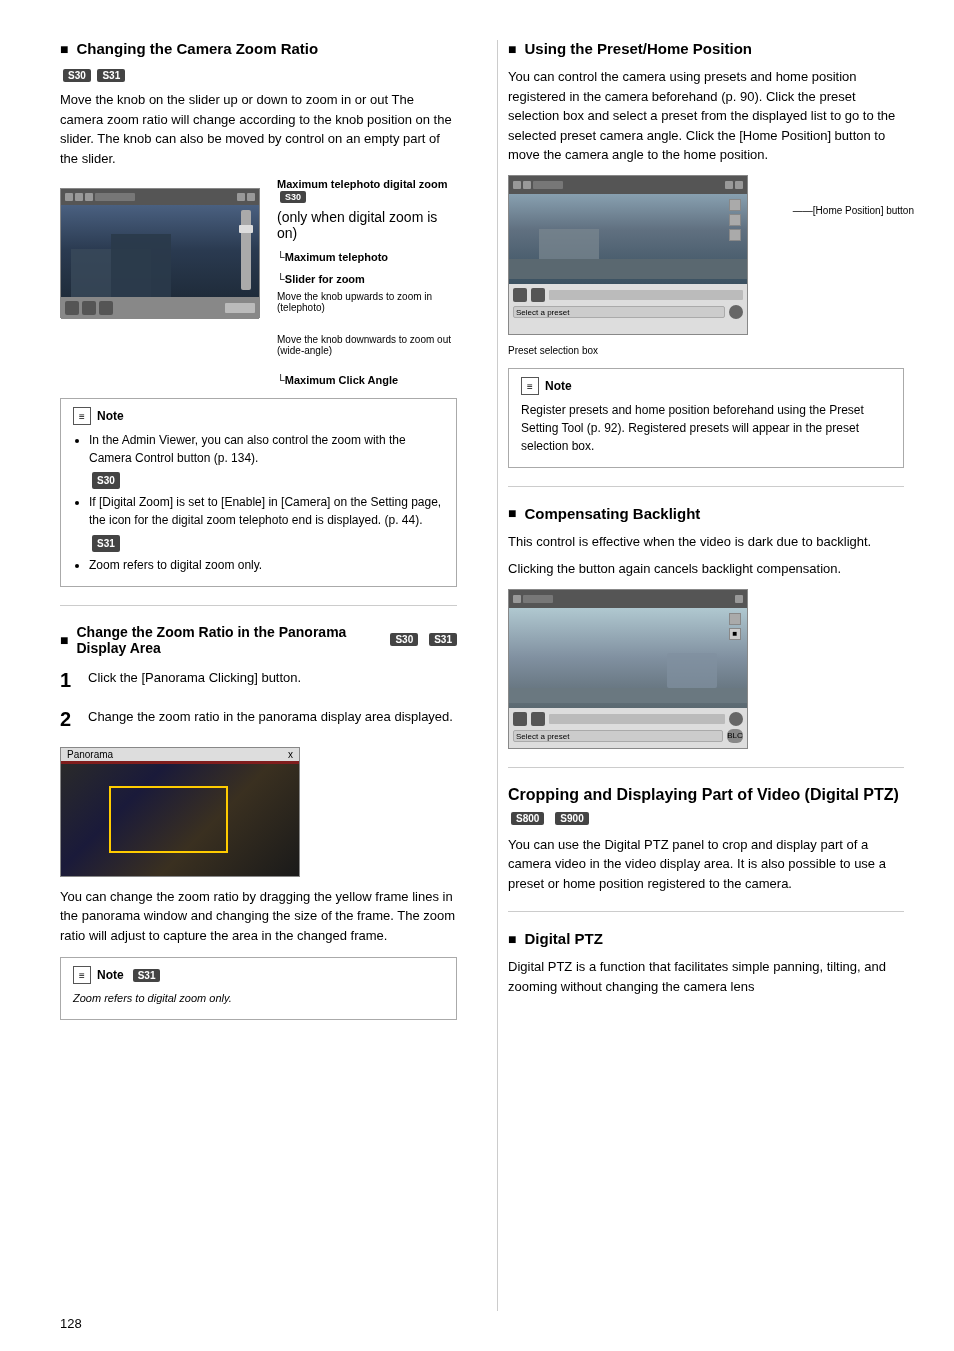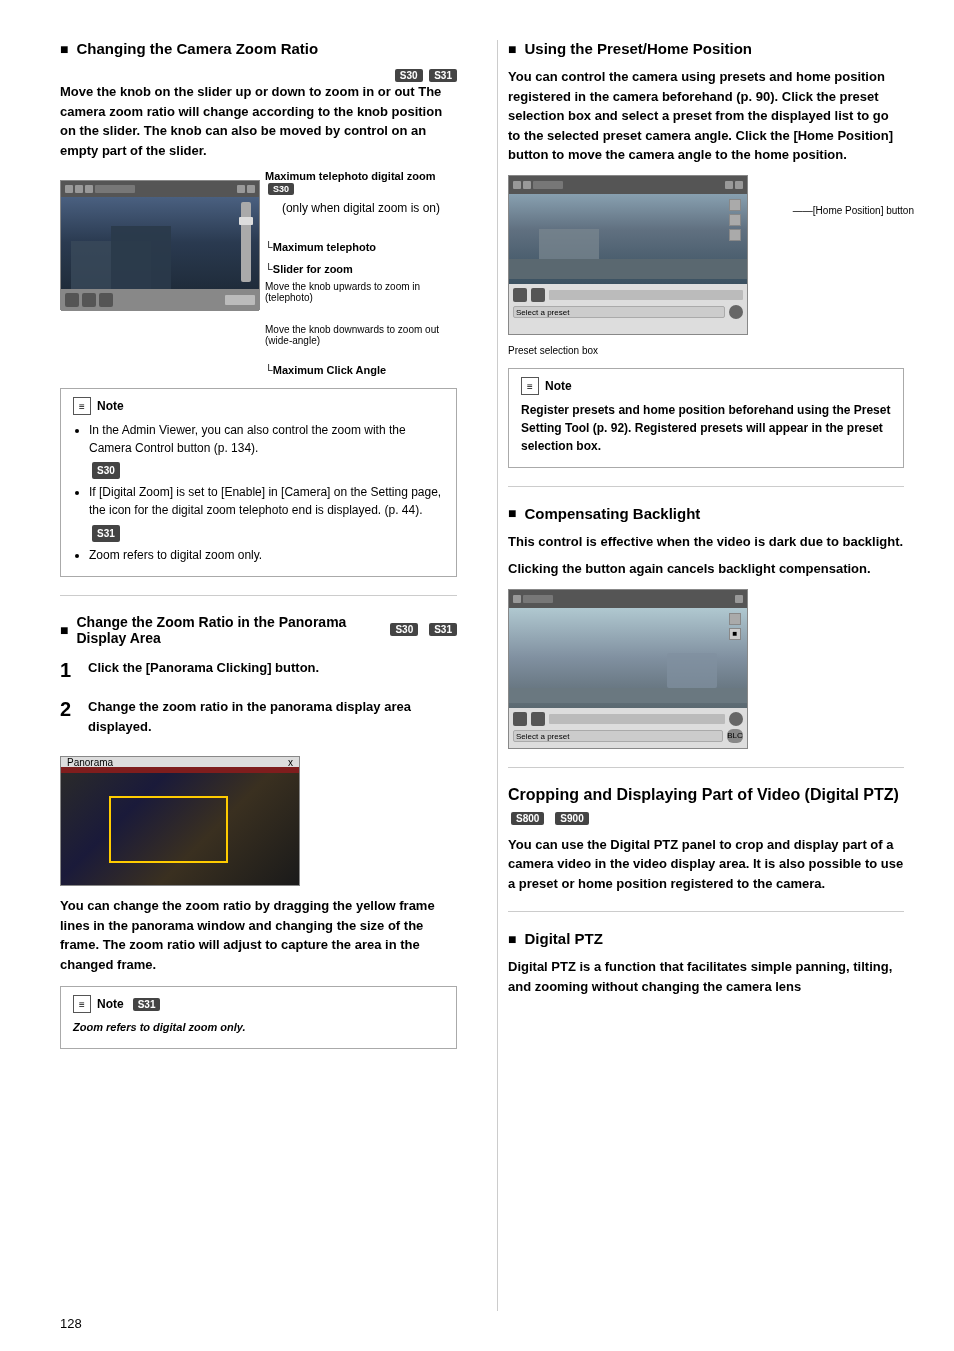--- a/index.html
+++ b/index.html
@@ -29,21 +29,21 @@
       margin-bottom: 10px;
       display: flex;
       align-items: center;
       gap: 8px;
     }
     h2.section-title::before {
       content: '■';
       font-size: 14px;
     }
 
-    p { margin-bottom: 8px; line-height: 1.5; font-weight: bold; }
+    p { margin-bottom: 8px; line-height: 1.5; }
 
     .badge {
       display: inline-block;
       background: #555;
       color: #fff;
       font-size: 10px;
       font-weight: bold;
       padding: 1px 5px;
       border-radius: 2px;
       margin-left: 3px;
@@ -126,21 +126,21 @@
       width: 240px;
       height: 130px;
       background: #111;
       border: 1px solid #888;
       margin: 10px 0;
       position: relative;
     }
     .panorama-title-bar {
       height: 16px;
       background: #ddd;
-      border-bottom: 6px solid #7f1d1d;
+      border-bottom: 3px solid #7f1d1d;
       display: flex;
       align-items: center;
       padding: 0 6px;
       font-size: 10px;
       justify-content: space-between;
     }
     .panorama-view {
       height: calc(100% - 16px);
       background: linear-gradient(135deg, #2a2a2a 0%, #1a1a3a 30%, #3a3020 60%, #1a1a1a 100%);
       position: relative;
@@ -219,21 +219,21 @@
       margin-bottom: 10px;
       display: flex;
       align-items: flex-start;
       gap: 8px;
       flex-wrap: wrap;
     }
 
     .annotation-container {
       display: flex;
       align-items: flex-start;
-      gap: 5px;
+      gap: 17px;
       margin: 10px 0;
     }
     .annotation-side {
       display: flex;
       flex-direction: column;
       gap: 4px;
       font-size: 11px;
       min-width: 160px;
     }
   </style>
@@ -241,21 +241,21 @@
 <body>
 
 <div class="page">
 
   <div class="left-col">
 
     <div>
       <h2 class="section-title">
         <span>Changing the Camera Zoom Ratio</span>
       </h2>
-      <div style="text-align:right; margin-bottom:0;">
+      <div style="text-align:left; margin-bottom:8px;">
         <span class="badge s30">S30</span>
         <span class="badge s31">S31</span>
       </div>
       <p>Move the knob on the slider up or down to zoom in or out The camera zoom ratio will change according to the knob position on the slider. The knob can also be moved by control on an empty part of the slider.</p>
 
       <div class="annotation-container">
 
         <div style="position:relative;">
           <div class="camera-screenshot">
             <div class="toolbar">
@@ -284,21 +284,21 @@
               </div>
             </div>
           </div>
         </div>
 
         <div class="annotation-side">
           <div style="font-size:11px;font-weight:bold;margin-bottom:2px;">
             <span>Maximum telephoto digital zoom</span>
             <span class="badge s30" style="font-size:9px;">S30</span>
           </div>
-          <div style="font-size:12px;margin-bottom:22px;text-align:center;">(only when digital zoom is on)</div>
+          <div style="font-size:14px;margin-bottom:6px;">(only when digital zoom is on)</div>
           <div style="font-size:11px;font-weight:bold;margin-bottom:6px;">
             └<span>Maximum telephoto</span>
           </div>
           <div style="font-size:11px;font-weight:bold;margin-bottom:2px;">
             └<span>Slider for zoom</span>
           </div>
           <div style="font-size:10px;margin-bottom:17px;">Move the knob upwards to zoom in (telephoto)</div>
           <div style="font-size:10px;margin-bottom:6px;">Move the knob downwards to zoom out (wide-angle)</div>
           <div style="font-size:11px;font-weight:bold;margin-top:8px;">
             └<span>Maximum Click Angle</span>

